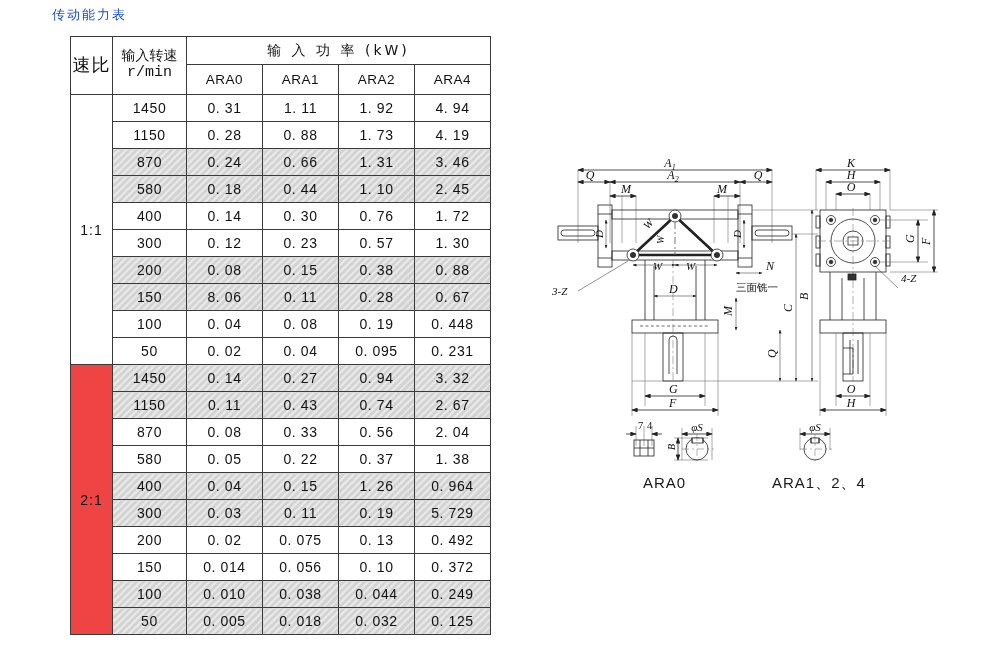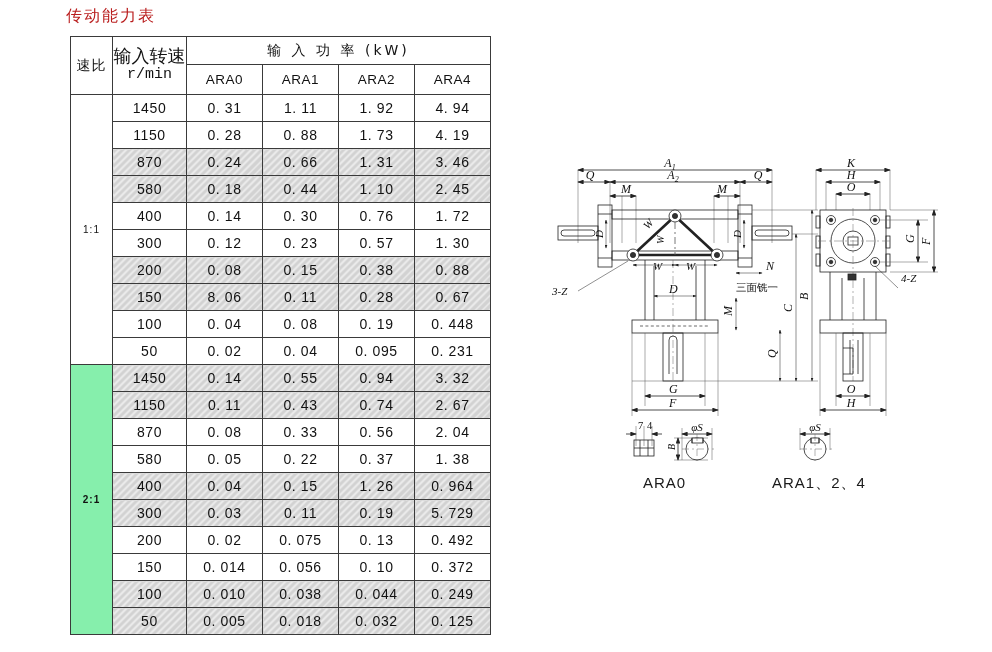--- a/index.html
+++ b/index.html
@@ -12,25 +12,25 @@
     height: 652px;
     position: relative;
     font-family: "Liberation Sans", sans-serif;
     color: #1a1a1a;
     overflow: hidden;
   }
 
   
   #doc-title {
     position: absolute;
-    left: 66px;
+    left: 52px;
     top: 6px;
-    font-size: 16px;
+    font-size: 13px;
     letter-spacing: 2px;
-    color: #b91c1c;
+    color: #1d4ed8;
     font-family: "DejaVu Sans", sans-serif;
     white-space: nowrap;
   }
 
   
   #table-wrap {
     position: absolute;
     left: 70px;
     top: 36px;
   }
@@ -58,26 +58,26 @@
   }
   .hdr-group {
     height: 27px;
     letter-spacing: 3px;
     font-family: "DejaVu Sans", sans-serif;
     font-size: 14px;
     margin-left: 48px;
   }
   .hdr-ratio {
     font-family: "DejaVu Sans", sans-serif;
-    font-size: 14px;
+    font-size: 18px;
     letter-spacing: 1px;
   }
   .hdr-rpm-cn {
     font-family: "DejaVu Sans", sans-serif;
-    font-size: 18px;
+    font-size: 14px;
     letter-spacing: 0px;
     display: block;
     line-height: 1.1;
   }
   .hdr-rpm-unit {
     font-family: "Liberation Mono", monospace;
     font-size: 15px;
     display: block;
     line-height: 1.25;
   }
@@ -86,36 +86,36 @@
     font-size: 13.5px;
     letter-spacing: 0.5px;
   }
 
   tbody td {
     height: 26px;
     font-size: 14px;
     letter-spacing: 0.6px;
   }
   td.ratio-cell {
-    font-size: 10px;
+    font-size: 14px;
     letter-spacing: 1px;
   }
 
   
   tr.shaded td {
     background-color: #d2d2d2;
     background-image: repeating-linear-gradient(
       -45deg,
       rgba(255,255,255,0.55) 0px,
       rgba(255,255,255,0.55) 2px,
       rgba(0,0,0,0.0) 2px,
       rgba(0,0,0,0.0) 5px
     );
   }
-  tr.shaded td.ratio-cell { background: #86efac; background-image:none;font-weight:bold; }
+  tr.shaded td.ratio-cell { background: #ef4444; background-image:none; }
 
   .sect-top td { border-top: 1.6px solid #2a2a2a; }
 
   
   #drawings {
     position: absolute;
     left: 540px;
     top: 148px;
     width: 450px;
     height: 400px;
@@ -233,21 +233,21 @@
           <td>50</td>
           <td>0. 02</td>
           <td>0. 04</td>
           <td>0. 095</td>
           <td>0. 231</td>
         </tr>
         <tr class="shaded sect-top">
           <td rowspan="10" class="ratio-cell">2:1</td>
           <td>1450</td>
           <td>0. 14</td>
-          <td>0. 55</td>
+          <td>0. 27</td>
           <td>0. 94</td>
           <td>3. 32</td>
         </tr>
         <tr class="shaded">
           <td>1150</td>
           <td>0. 11</td>
           <td>0. 43</td>
           <td>0. 74</td>
           <td>2. 67</td>
         </tr>

